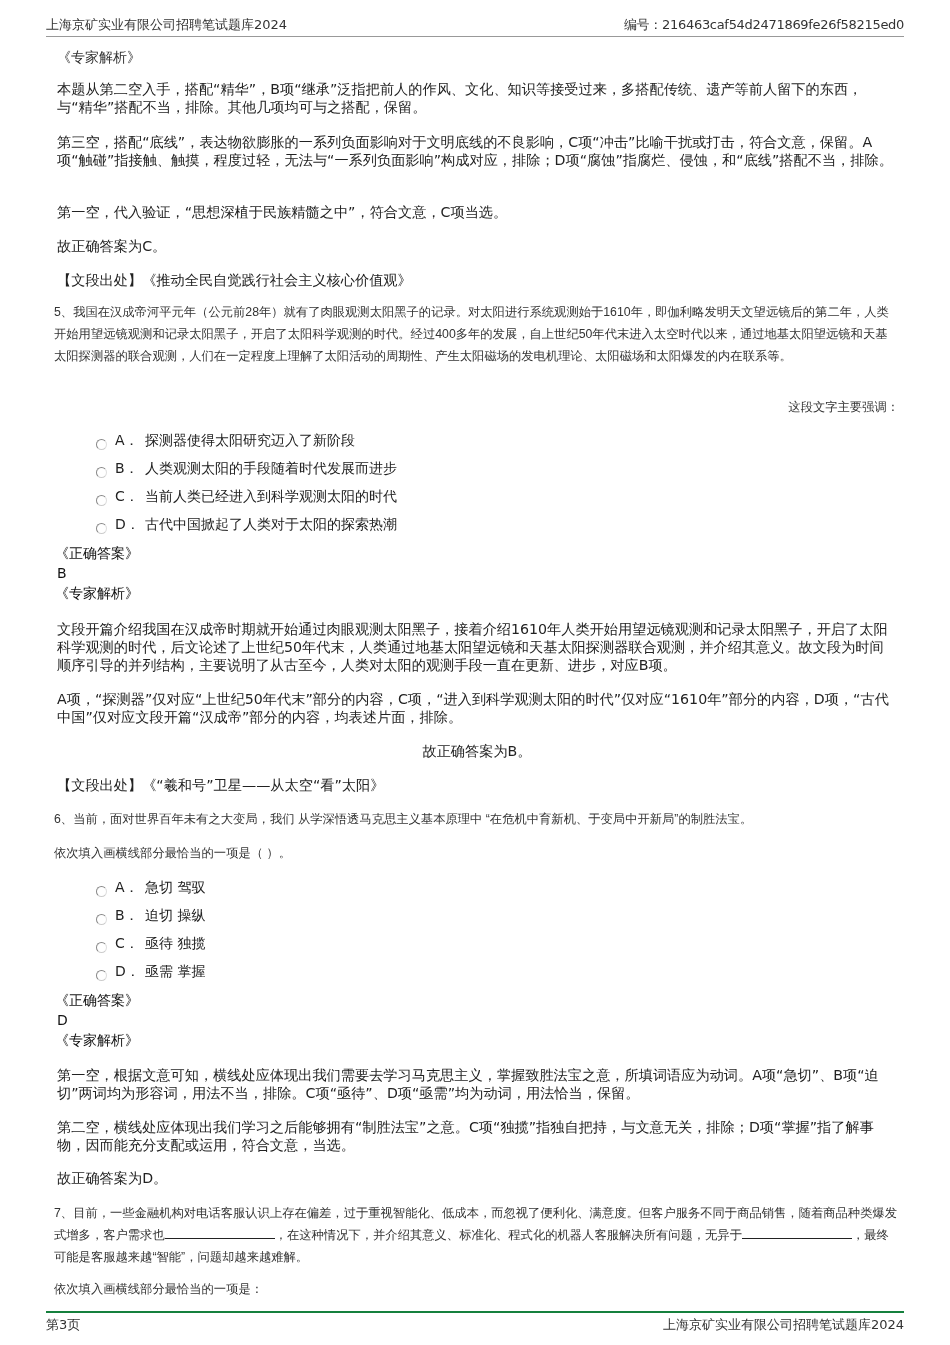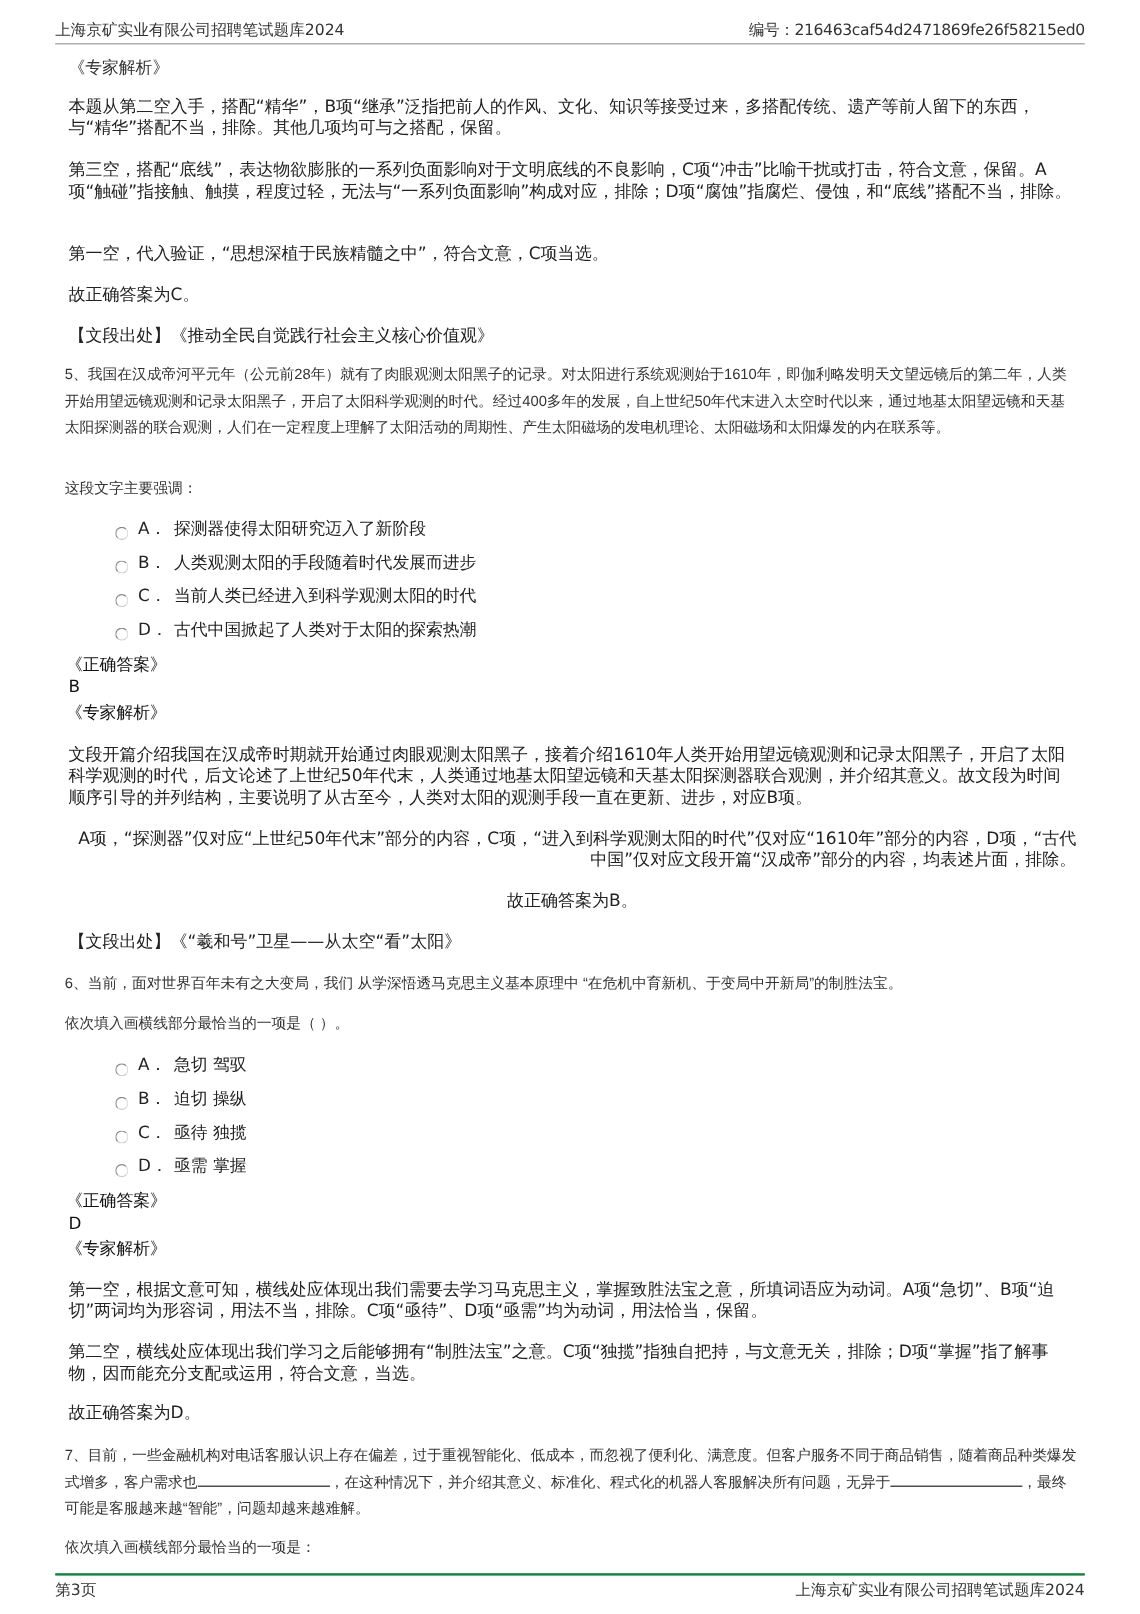--- a/index.html
+++ b/index.html
@@ -51,21 +51,21 @@
 <div class="content">
 
   <div class="blk lbl" style="top:48px;">《专家解析》</div>
   <div class="blk" style="top:80px;">本题从第二空入手，搭配“精华”，B项“继承”泛指把前人的作风、文化、知识等接受过来，多搭配传统、遗产等前人留下的东西，与“精华”搭配不当，排除。其他几项均可与之搭配，保留。</div>
   <div class="blk" style="top:133px;">第三空，搭配“底线”，表达物欲膨胀的一系列负面影响对于文明底线的不良影响，C项“冲击”比喻干扰或打击，符合文意，保留。A项“触碰”指接触、触摸，程度过轻，无法与“一系列负面影响”构成对应，排除；D项“腐蚀”指腐烂、侵蚀，和“底线”搭配不当，排除。</div>
   <div class="blk" style="top:203px;">第一空，代入验证，“思想深植于民族精髓之中”，符合文意，C项当选。</div>
   <div class="blk" style="top:237px;">故正确答案为C。</div>
   <div class="blk" style="top:271px;">【文段出处】《推动全民自觉践行社会主义核心价值观》</div>
 
   <div class="q" style="top:301px;">5、我国在汉成帝河平元年（公元前28年）就有了肉眼观测太阳黑子的记录。对太阳进行系统观测始于1610年，即伽利略发明天文望远镜后的第二年，人类开始用望远镜观测和记录太阳黑子，开启了太阳科学观测的时代。经过400多年的发展，自上世纪50年代末进入太空时代以来，通过地基太阳望远镜和天基太阳探测器的联合观测，人们在一定程度上理解了太阳活动的周期性、产生太阳磁场的发电机理论、太阳磁场和太阳爆发的内在联系等。</div>
-  <div class="q" style="top:396px;">这段文字主要强调：</div>
+  <div class="q" style="top:396px;text-align:right;">这段文字主要强调：</div>
 
   <div class="opt" style="top:431px;">
     <span class="radio"></span>
     <span class="letter">A．</span>
     <span>探测器使得太阳研究迈入了新阶段</span>
   </div>
   <div class="opt" style="top:459px;">
     <span class="radio"></span>
     <span class="letter">B．</span>
     <span>人类观测太阳的手段随着时代发展而进步</span>
@@ -79,21 +79,21 @@
     <span class="radio"></span>
     <span class="letter">D．</span>
     <span>古代中国掀起了人类对于太阳的探索热潮</span>
   </div>
 
   <div class="ans lbl" style="top:545px;left:55px;">《正确答案》</div>
   <div class="ans" style="top:565px;">B</div>
   <div class="ans lbl" style="top:585px;left:55px;">《专家解析》</div>
 
   <div class="blk" style="top:620px;">文段开篇介绍我国在汉成帝时期就开始通过肉眼观测太阳黑子，接着介绍1610年人类开始用望远镜观测和记录太阳黑子，开启了太阳科学观测的时代，后文论述了上世纪50年代末，人类通过地基太阳望远镜和天基太阳探测器联合观测，并介绍其意义。故文段为时间顺序引导的并列结构，主要说明了从古至今，人类对太阳的观测手段一直在更新、进步，对应B项。</div>
-  <div class="blk" style="top:690px;text-align:right;">A项，“探测器”仅对应“上世纪50年代末”部分的内容，C项，“进入到科学观测太阳的时代”仅对应“1610年”部分的内容，D项，“古代中国”仅对应文段开篇“汉成帝”部分的内容，均表述片面，排除。</div>
+  <div class="blk" style="top:690px;">A项，“探测器”仅对应“上世纪50年代末”部分的内容，C项，“进入到科学观测太阳的时代”仅对应“1610年”部分的内容，D项，“古代中国”仅对应文段开篇“汉成帝”部分的内容，均表述片面，排除。</div>
   <div class="blk" style="top:742px;text-align:center;">故正确答案为B。</div>
   <div class="blk" style="top:776px;">【文段出处】《“羲和号”卫星——从太空“看”太阳》</div>
 
   <div class="q" style="top:808px;">6、当前，面对世界百年未有之大变局，我们 从学深悟透马克思主义基本原理中 “在危机中育新机、于变局中开新局”的制胜法宝。</div>
   <div class="q" style="top:842px;">依次填入画横线部分最恰当的一项是（ ）。</div>
 
   <div class="opt" style="top:878px;">
     <span class="radio"></span>
     <span class="letter">A．</span>
     <span>急切 驾驭</span>

